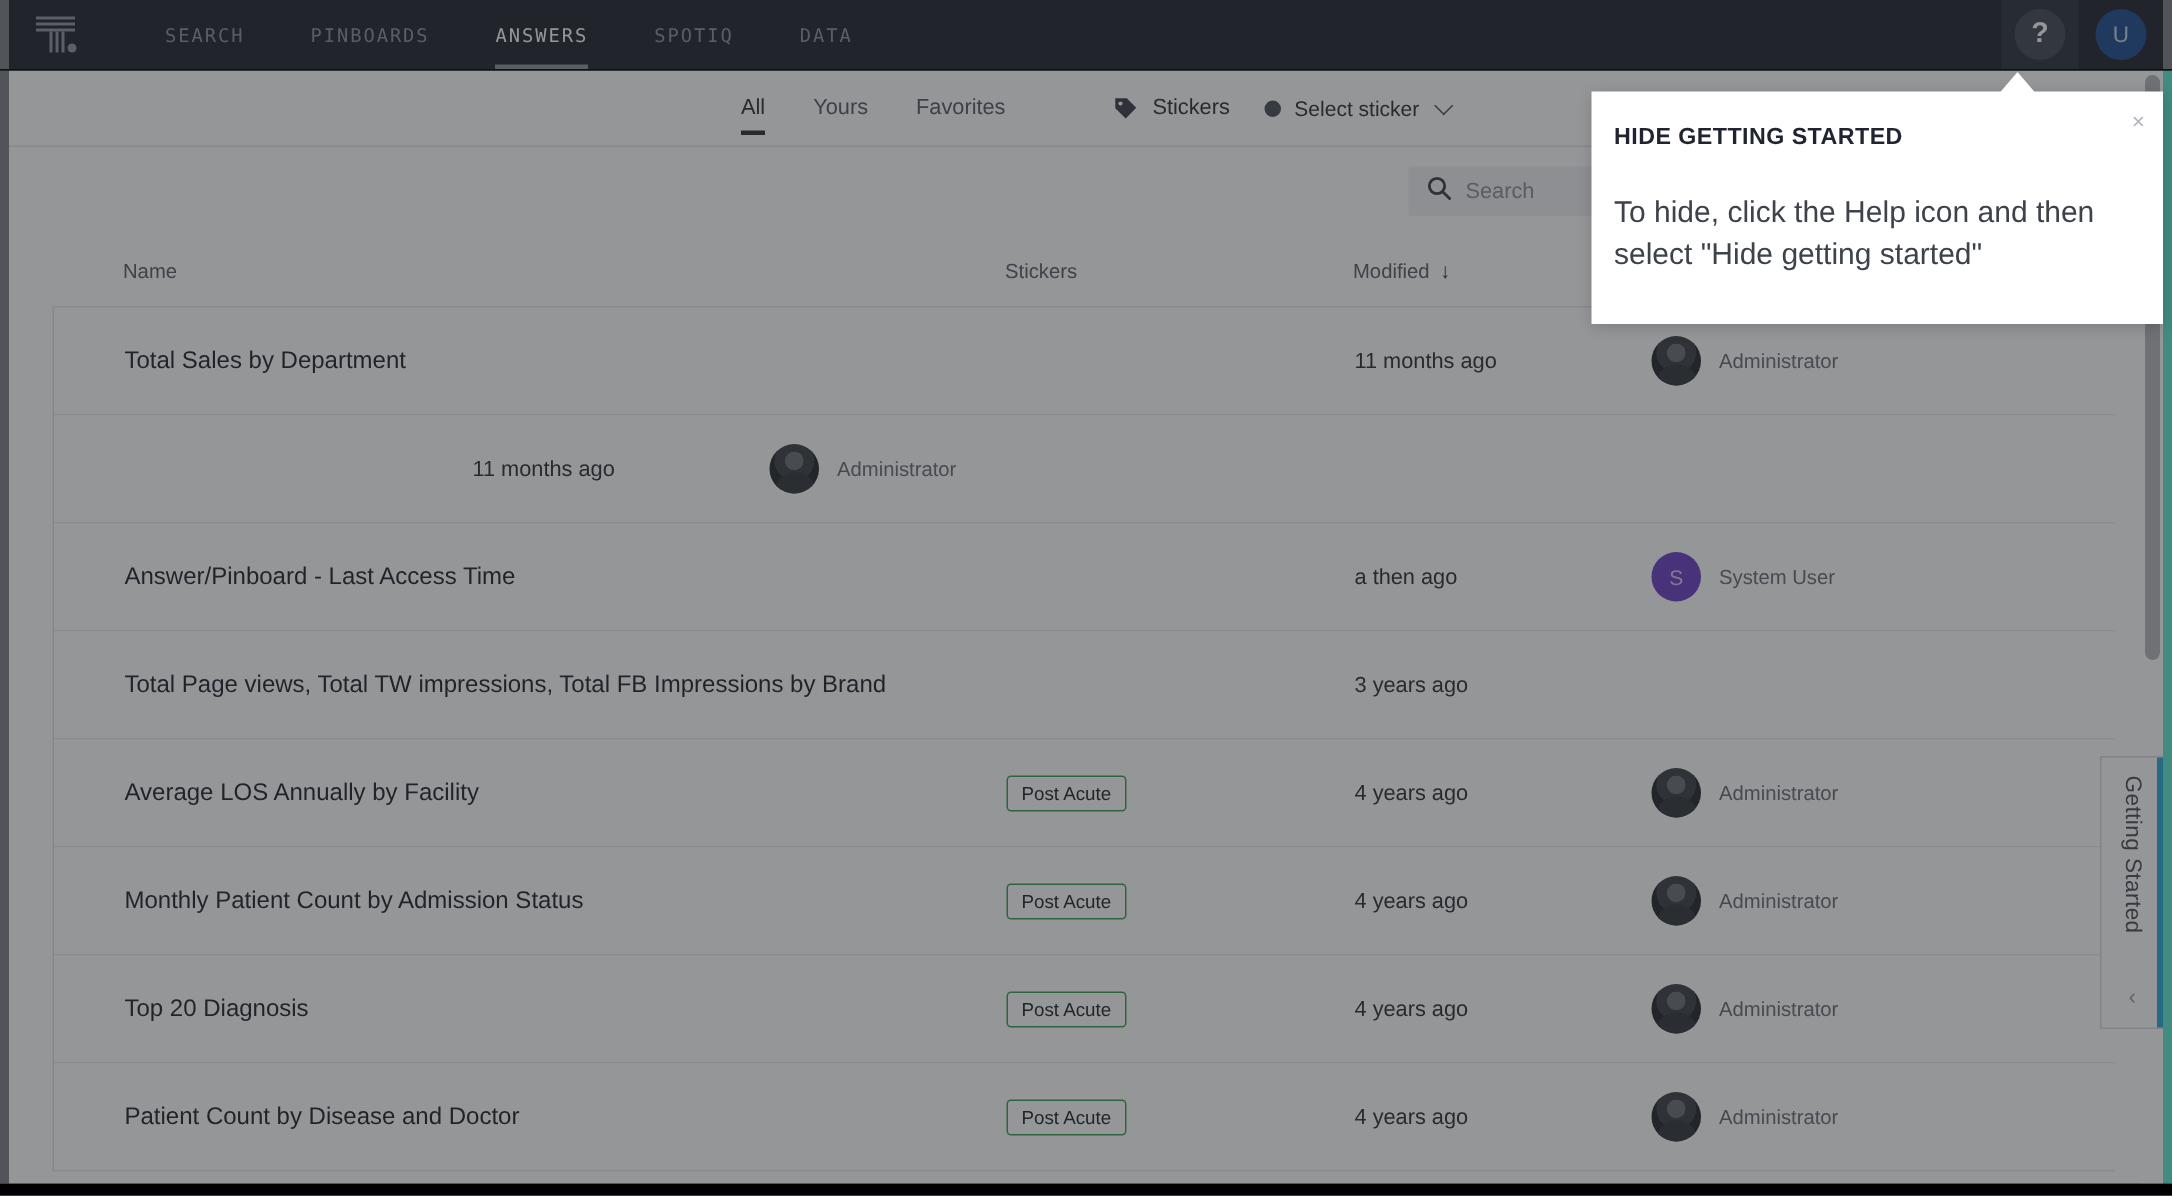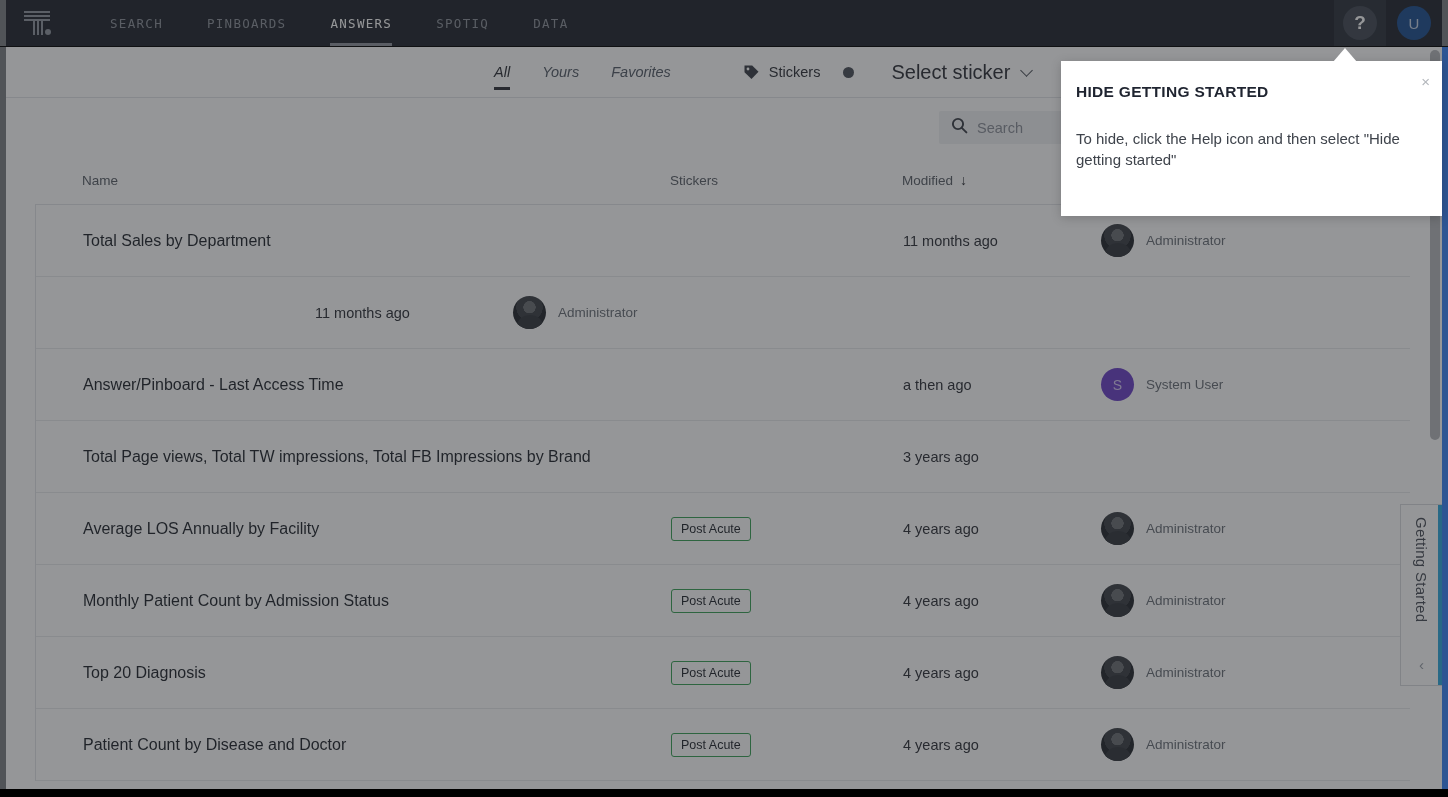--- a/index.html
+++ b/index.html
@@ -6,21 +6,21 @@
   html, body {
     width: 1448px; height: 797px;
     background: #000;
     font-family: "Liberation Sans", sans-serif;
     overflow: hidden;
   }
 
   #app {
     position: relative;
     width: 1448px; height: 797px;
-    background: #3b82f6;
+    background: #5eead4;
     overflow: hidden;
   }
 
   
   .topnav {
     position: absolute; top: 0; left: 0;
     width: 1448px; height: 47px;
     background: #21262e;
     border-bottom: 1px solid #000;
     display: flex; align-items: stretch;
@@ -103,41 +103,41 @@
   .nav-right-edge { width: 6px; background: #7e8084; }
 
   
   .filterbar {
     position: absolute; top: 47px; left: 6px;
     width: 1436px; height: 51px;
     background: #ffffff;
     display: flex; align-items: center;
     border-bottom: 1px solid #e3e5e8;
   }
-  .tabs { display: flex; align-items: center; margin-left: 472px; height: 100%; font-style: italic; }
+  .tabs { display: flex; align-items: center; margin-left: 472px; height: 100%; }
   .tab {
     font-size: 14.5px; color: #555d68; cursor: pointer;
     padding: 0 16px; height: 100%;
     display: flex; align-items: center; position: relative;
   }
   .tab.active { color: #2e3138; font-weight: 400; }
   .tab.active::after {
     content: ""; position: absolute; bottom: 7px; left: 16px; right: 16px;
     height: 3px; background: #2e3138;
   }
   .stickers-group {
     display: flex; align-items: center; margin-left: 56px; gap: 9px;
   }
   .tag-icon { display: flex; align-items: center; }
   .stickers-label { font-size: 14.5px; color: #2e3138; }
   .sticker-dot {
     width: 11px; height: 11px; border-radius: 50%; background: #4a4f58;
     margin-left: 14px;
   }
-  .select-sticker { font-size: 20px; color: #2e3138; cursor: pointer; margin-left: 28px; }
+  .select-sticker { font-size: 14px; color: #2e3138; cursor: pointer; }
   .chev-down {
     width: 9px; height: 9px;
     border-right: 1.6px solid #4a4f58; border-bottom: 1.6px solid #4a4f58;
     transform: rotate(45deg); margin-left: 3px; margin-bottom: 4px;
   }
 
   
   .searchrow {
     position: absolute; top: 98px; left: 6px;
     width: 1436px; height: 58px;
@@ -292,21 +292,21 @@
     border-right: 12px solid transparent;
     border-bottom: 14px solid #ffffff;
     z-index: 61;
   }
   .tooltip-title {
     font-size: 15.5px; font-weight: bold; color: #1f2430;
     letter-spacing: 0.3px;
     margin-bottom: 27px;
   }
   .tooltip-body {
-    font-size: 15px; color: #3e434b; line-height: 1.42;
+    font-size: 20px; color: #3e434b; line-height: 1.42;
     width: 330px;
   }
   .tooltip-close {
     position: absolute; right: 12px; top: 13px;
     font-size: 15px; color: #b3b7bc; cursor: pointer;
     line-height: 1;
   }
 
   
   .bottom-strip {

